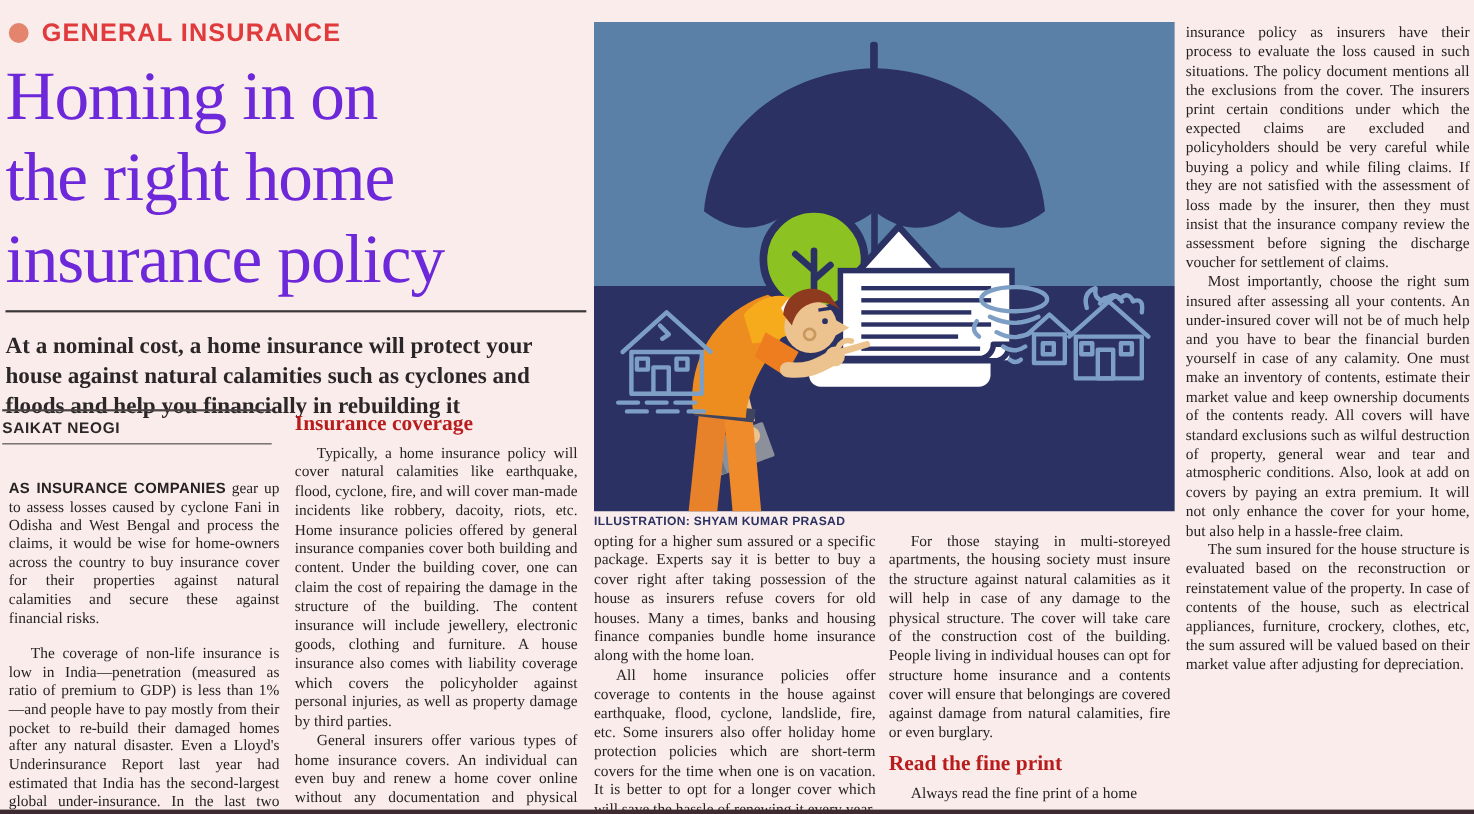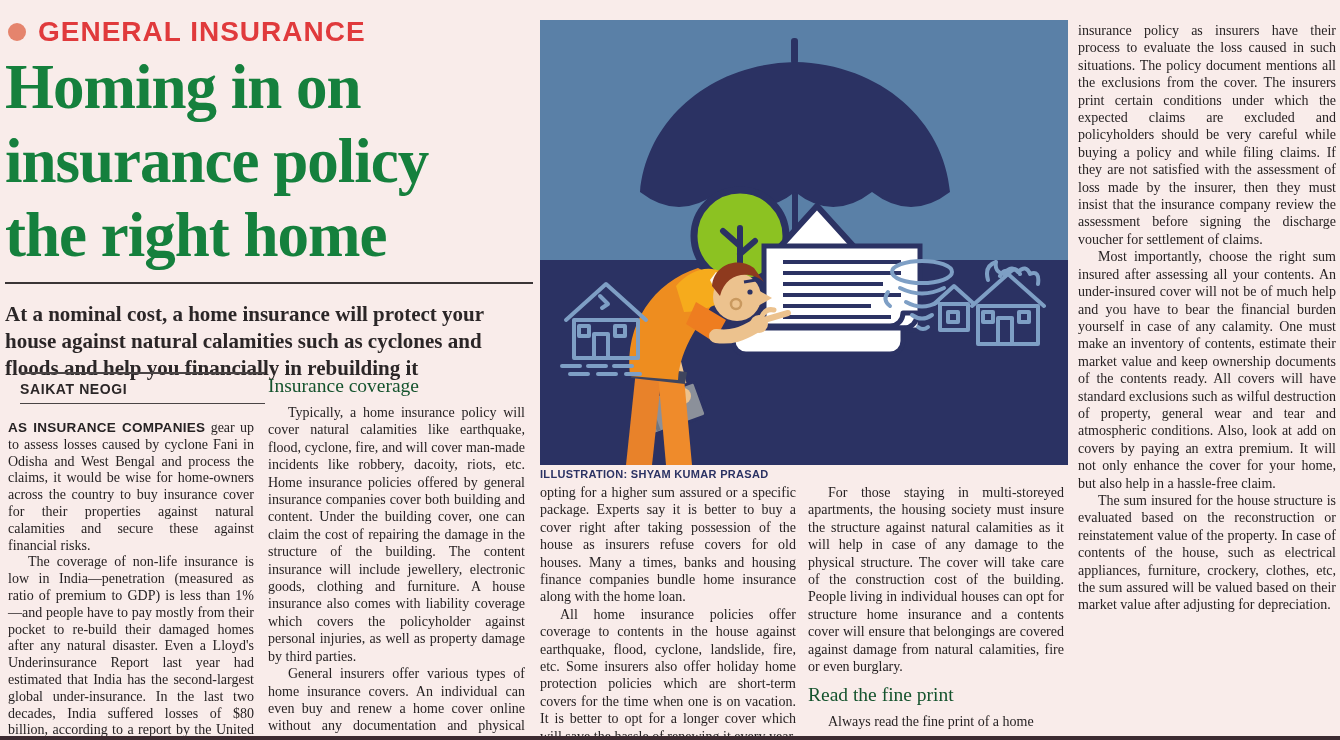--- a/index.html
+++ b/index.html
@@ -10,58 +10,58 @@
     color:#262223;
     position:relative;
   }
   .abs { position:absolute; }
 
   
   #masthead { left:8px; top:16px; display:flex; align-items:center; gap:12px; }
   .section-dot { width:18px; height:18px; border-radius:50%; background:#e5846d; }
   .section-label {
     font-family:"Liberation Sans", sans-serif;
-    font-weight:bold; font-size:28px; letter-spacing:1px; color:#e03a3c;
+    font-weight:bold; font-size:23px; letter-spacing:1px; color:#e03a3c;
   }
 
   
   #headline { left:5px; top:50px; width:531px; }
   #headline .hl-line {
-    font-size:63px; line-height:74px; font-weight:bold; letter-spacing:-1px; color:#15803d;
+    font-size:63px; line-height:74px; font-weight:normal; letter-spacing:-1px; color:#6d28d9;
   }
 
   .rule-wide { left:5px; top:282px; width:528px; height:2px; background:#3a3536; }
 
   #standfirst {
     left:5px; top:301px; width:528px;
     font-size:21px; line-height:27px; font-weight:bold; color:#2b2627;
   }
 
   
-  #byline-block { left:20px; top:372px; width:245px; }
+  #byline-block { left:2px; top:372px; width:245px; }
   .byline-rule { height:1.5px; background:#4a4445; }
   .byline-text {
     font-family:"Liberation Sans", sans-serif; font-weight:bold;
     font-size:14px; letter-spacing:0.6px; color:#2b2627; padding:7px 0 6px 0;
   }
 
   
   .col { text-align:justify; }
   .col p { font-size:14px; line-height:17.4px; }
   .col p.indent { text-indent:20px; }
   #col1 { left:8px;   top:420px; width:246px; }
-  #col1 p { line-height:16.8px; }
+  #col1 p { line-height:16.8px;margin-top:16px; }
   #col2 { left:268px; top:372px; width:257px; }
   #col3 { left:540px; top:484px; width:256px; }
   #col4 { left:808px; top:484px; width:256px; }
   #col5 { left:1078px; top:22px;  width:258px; }
   .lead-in { font-family:"Liberation Sans", sans-serif; font-weight:bold; font-size:13.5px; letter-spacing:0.3px; }
   .col h3 {
-    font-weight:400; font-size:19.5px; line-height:24px; text-align:left;
-    padding:2px 0 6px 0; color:#14532d;
+    font-weight:700; font-size:19.5px; line-height:24px; text-align:left;
+    padding:2px 0 6px 0; color:#b91c1c;
   }
   #col4 h3, #col5 h3 { padding-top:8px; }
 
   
   #illustration { left:540px; top:20px; width:528px; height:445px; }
   #illustration svg { display:block; }
   #illo-credit {
     left:540px; top:468px; width:528px; text-align:left;
     font-family:"Liberation Sans", sans-serif; font-weight:bold;
     font-size:11px; letter-spacing:0.3px; color:#2b3263;
@@ -72,22 +72,22 @@
 </head>
 <body>
 
 <div id="masthead" class="abs">
   <span class="section-dot"></span>
   <span class="section-label">GENERAL INSURANCE</span>
 </div>
 
 <div id="headline" class="abs">
   <div class="hl-line">Homing in on</div>
+  <div class="hl-line">the right home</div>
   <div class="hl-line">insurance policy</div>
-  <div class="hl-line">the right home</div>
 </div>
 
 <div class="abs rule-wide"></div>
 
 <div id="standfirst" class="abs">At a nominal cost, a home insurance will protect your house against natural calamities such as cyclones and floods and help you financially in rebuilding it</div>
 
 <div id="byline-block" class="abs">
   <div class="byline-rule"></div>
   <div class="byline-text">SAIKAT NEOGI</div>
   <div class="byline-rule"></div>

